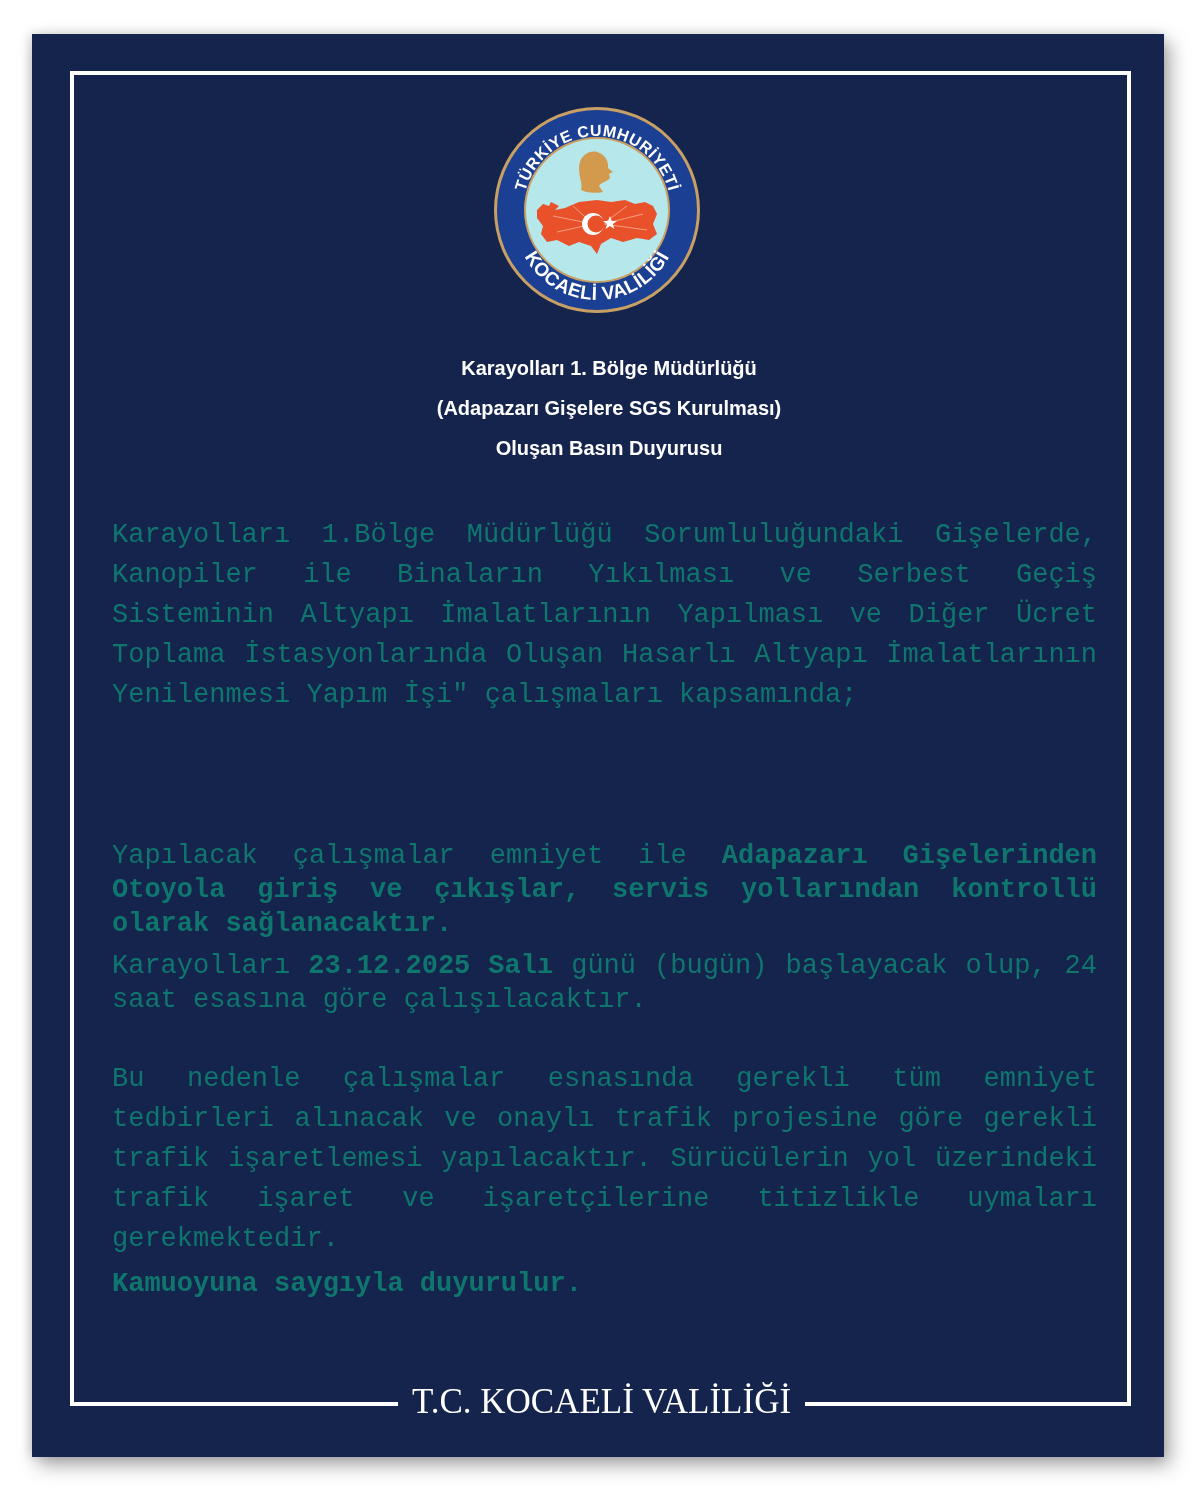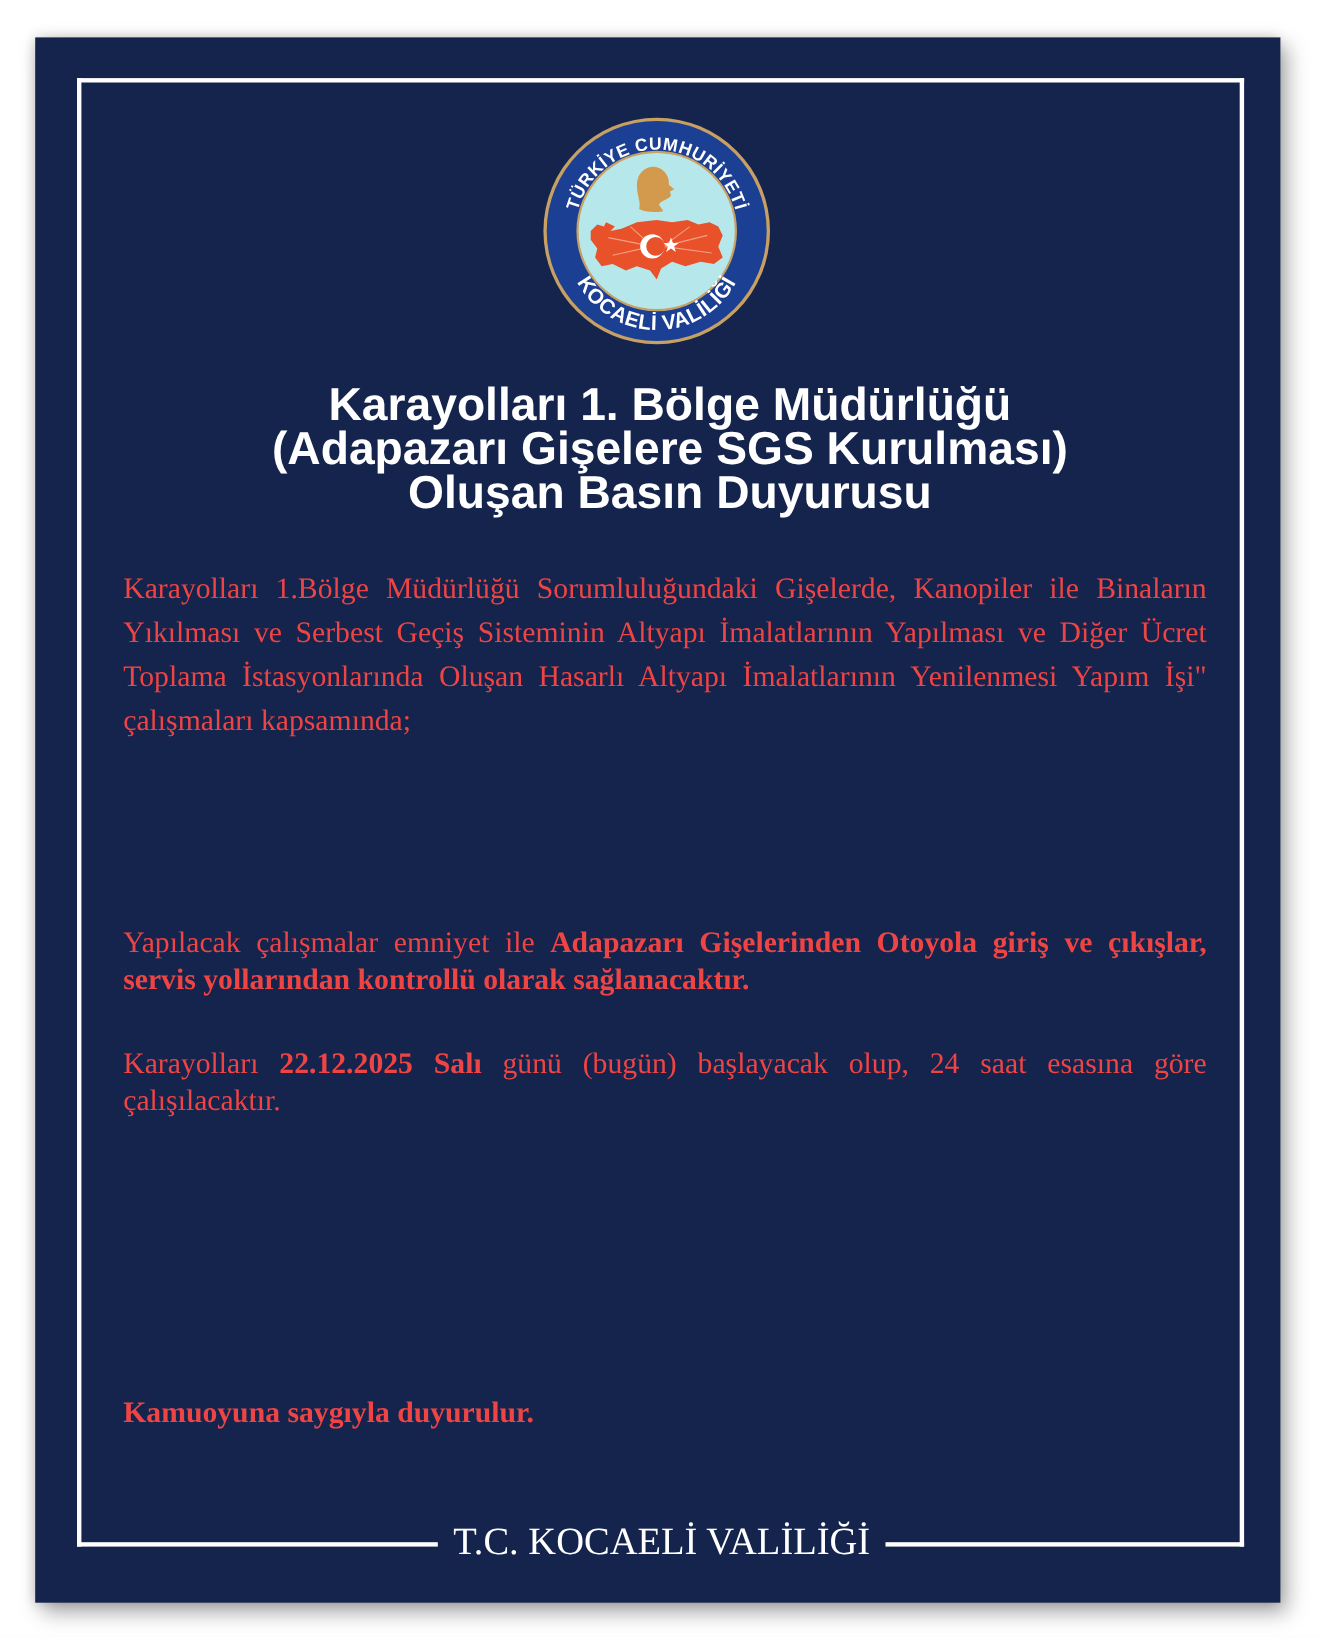--- a/index.html
+++ b/index.html
@@ -63,30 +63,30 @@
     }
     .title {
       position: absolute;
       left: 74px;
       width: 1070px;
       top: 348px;
       text-align: center;
       color: #ffffff;
       font-family: "Liberation Sans", sans-serif;
       font-weight: bold;
-      font-size: 42px;
+      font-size: 20px;
       line-height: 40px;
     }
     .title div { white-space: nowrap; }
     .body-text {
       position: absolute;
       left: 112px;
       width: 985px;
-      color: #ef4444;
-      font-family: Liberation Serif, serif;
+      color: #0f766e;
+      font-family: Liberation Mono, monospace;
       font-size: 27px;
       text-align: justify;
       text-align-last: left;
     }
     .p1 { top: 515px; line-height: 40px; }
     .p2 { top: 722px; line-height: 34px; }
     .p3 { top: 839px; line-height: 34px; }
     .p4 { top: 949px; line-height: 34px; }
     .p5 { top: 1059px; line-height: 40px; word-spacing: 2px; }
     .p6 { top: 1264px; line-height: 40px; font-weight: bold; }
@@ -141,19 +141,20 @@
     <div>Karayolları 1. Bölge Müdürlüğü</div>
     <div>(Adapazarı Gişelere SGS Kurulması)</div>
     <div>Oluşan Basın Duyurusu</div>
   </div>
 
   <div class="body-text p1">Karayolları 1.Bölge Müdürlüğü Sorumluluğundaki Gişelerde, Kanopiler ile Binaların Yıkılması ve Serbest Geçiş Sisteminin Altyapı İmalatlarının Yapılması ve Diğer Ücret Toplama İstasyonlarında Oluşan Hasarlı Altyapı İmalatlarının Yenilenmesi Yapım İşi" çalışmaları kapsamında;</div>
 
 
   <div class="body-text p3"><span>Yapılacak çalışmalar emniyet ile </span><span class="b">Adapazarı Gişelerinden Otoyola giriş ve çıkışlar, servis yollarından kontrollü olarak sağlanacaktır.</span></div>
 
-  <div class="body-text p4"><span>Karayolları </span><span class="b">22.12.2025 Salı</span><span> günü (bugün) başlayacak olup, 24 saat esasına göre çalışılacaktır.</span></div>
+  <div class="body-text p4"><span>Karayolları </span><span class="b">23.12.2025 Salı</span><span> günü (bugün) başlayacak olup, 24 saat esasına göre çalışılacaktır.</span></div>
 
+  <div class="body-text p5">Bu nedenle çalışmalar esnasında  gerekli tüm emniyet tedbirleri alınacak ve onaylı trafik projesine göre gerekli trafik işaretlemesi yapılacaktır. Sürücülerin yol üzerindeki trafik işaret ve  işaretçilerine titizlikle uymaları gerekmektedir.</div>
 
   <div class="body-text p6">Kamuoyuna saygıyla duyurulur.</div>
 
   <div class="footer-label">T.C. KOCAELİ VALİLİĞİ</div>
 </div>
 
 </body></html>

